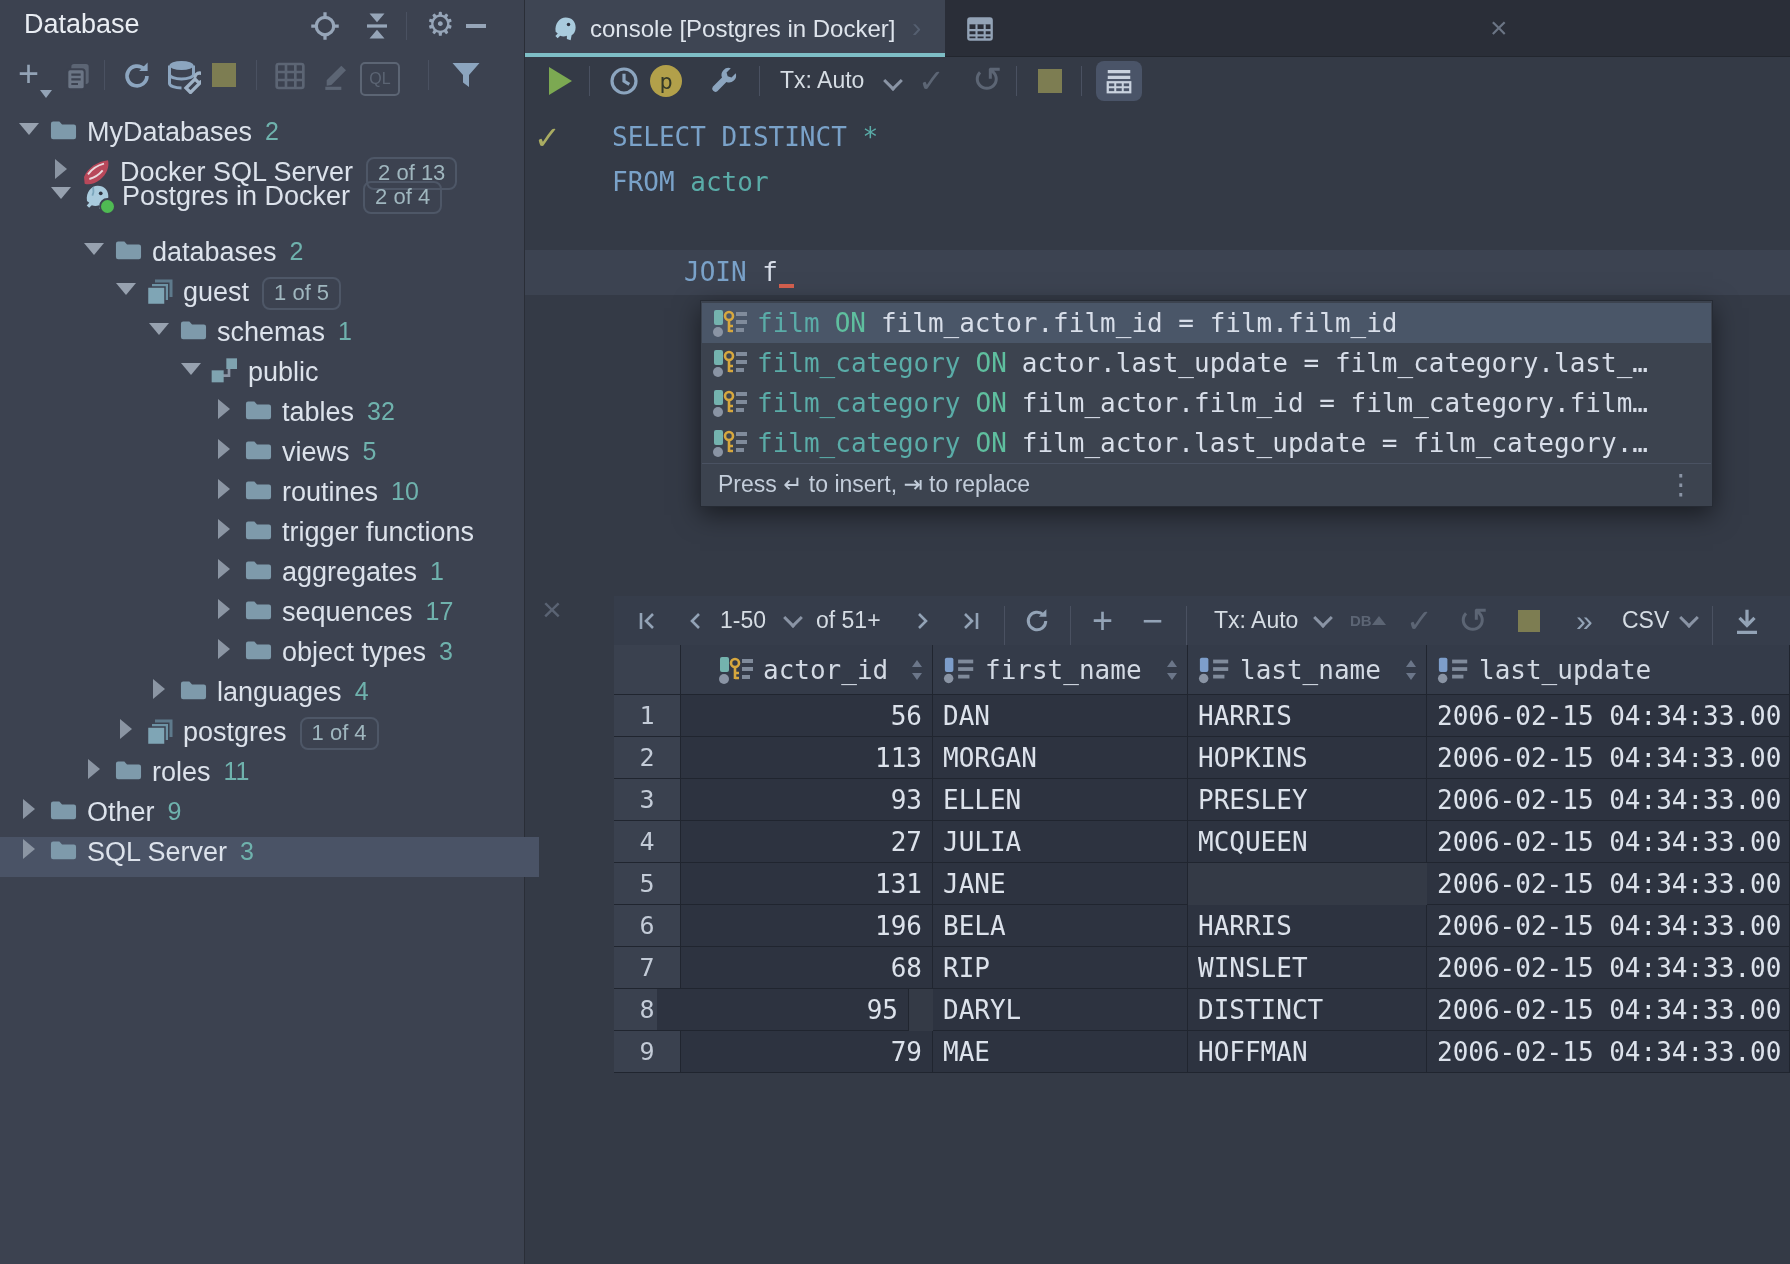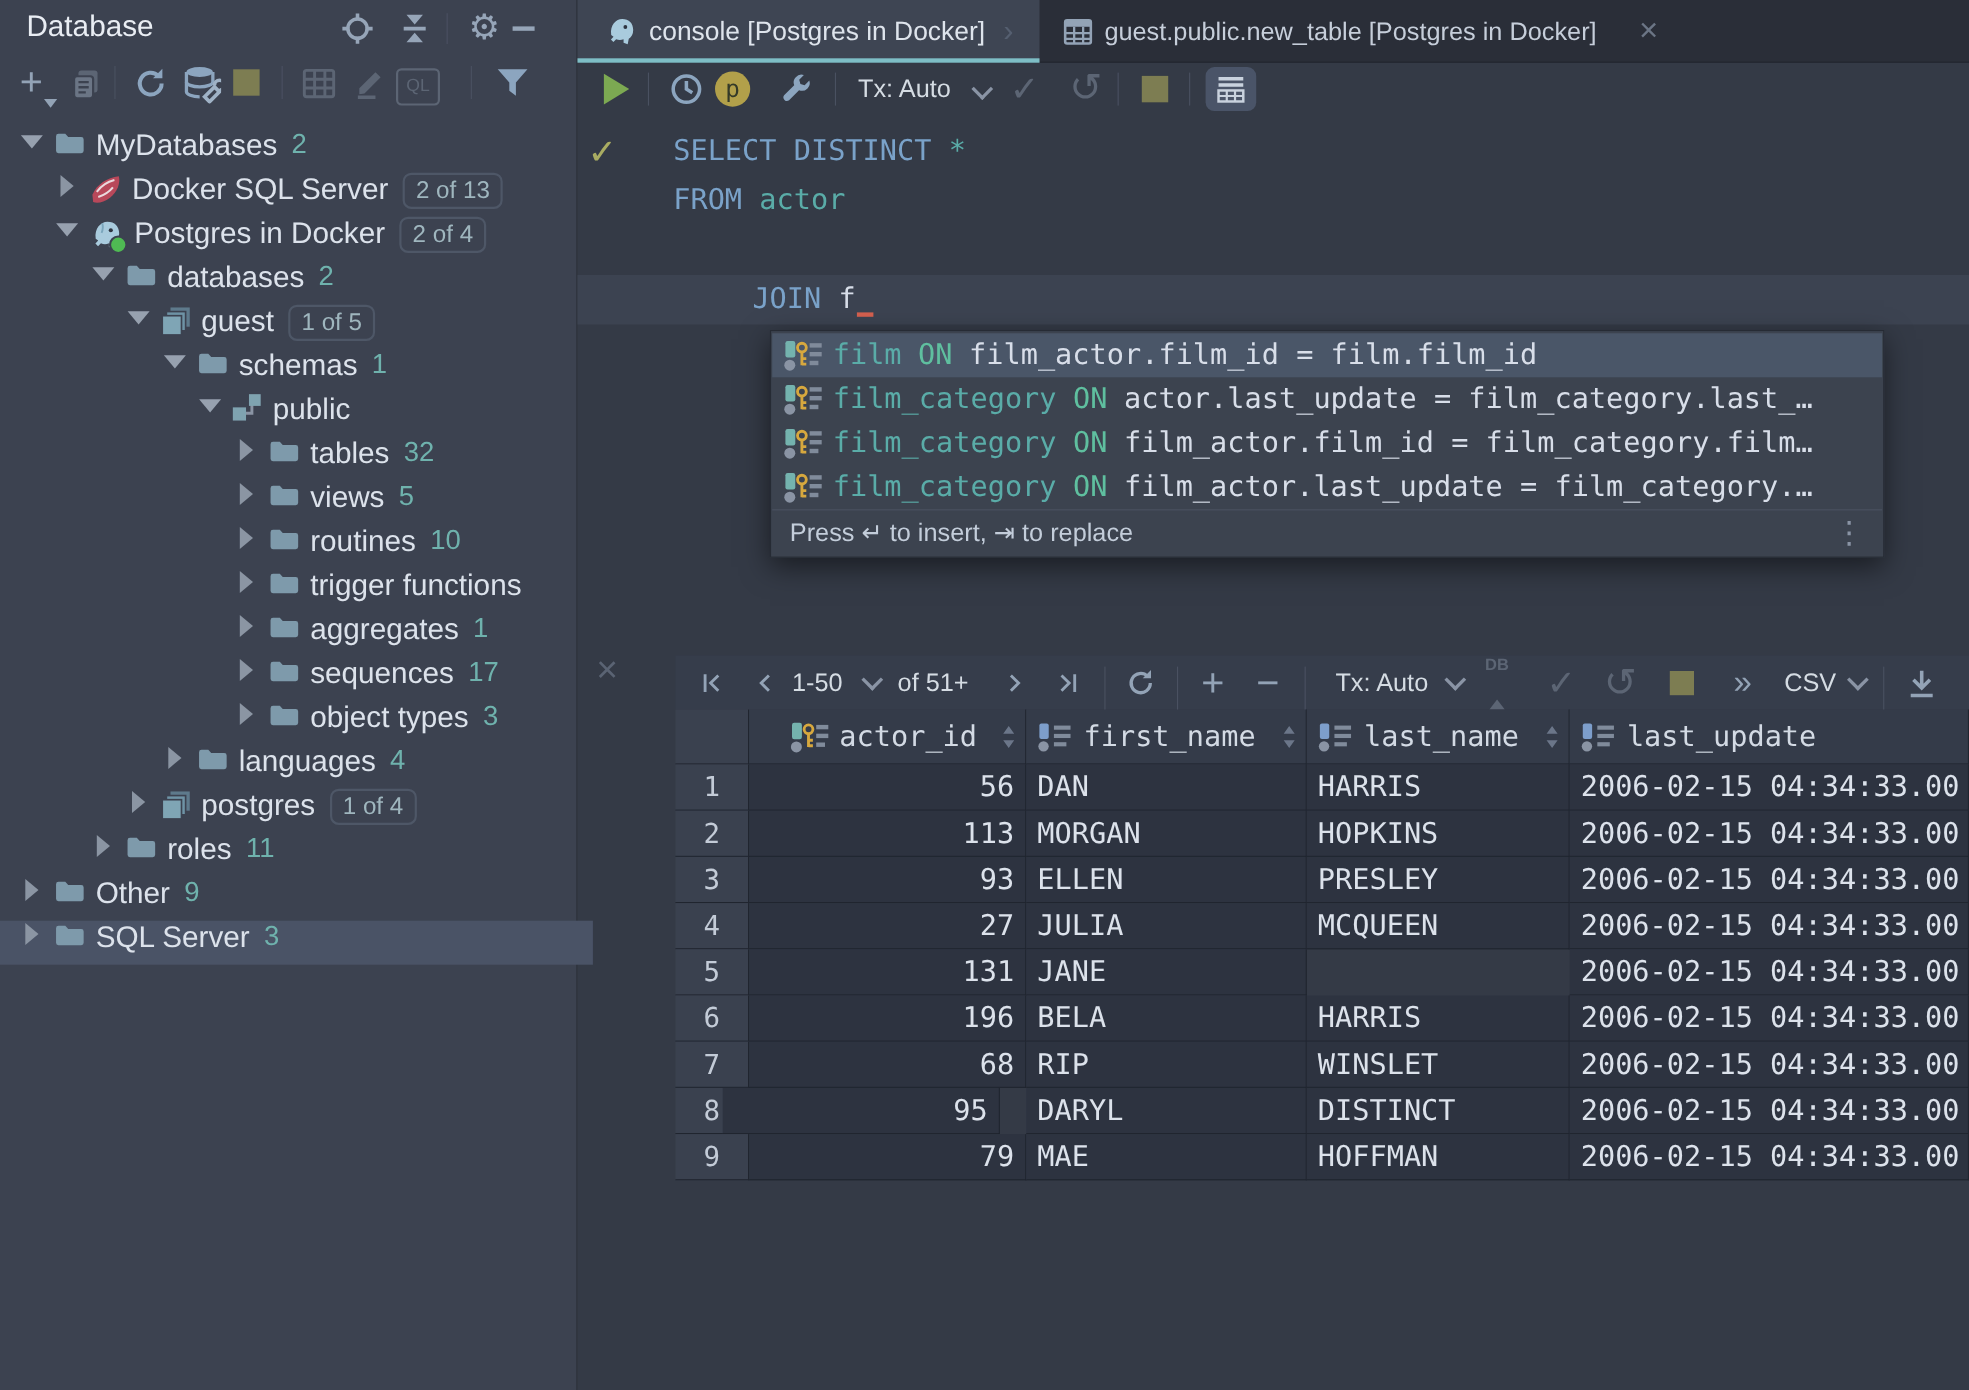--- a/index.html
+++ b/index.html
@@ -137,21 +137,21 @@
   </div>
   <div class="trow lv2" style="top:157px">
     <span class="arr col"></span>
     <svg class="ticon" width="32" height="32" viewBox="0 0 24 24">
       <path d="M3 15C6 8 13 3.5 21 2.5c1.2 4.5-.8 10.5-6 14.5-4.2 3.2-8.5 4.2-11.5 3z" fill="#b8485a"></path>
       <path d="M6 13c3-4 8-7 12-8 M7 16.5c3.5-1 7.5-3.5 10-6.5" stroke="#ead9dd" stroke-width="1.4" fill="none"></path>
     </svg>
     <span class="tlabel">Docker SQL Server</span>
     <span class="tbadge">2 of 13</span>
   </div>
-  <div class="trow lv2" style="top:197px">
+  <div class="trow lv2" style="top:181px">
     <span class="arr exp"></span>
     <span class="ticon">
       <svg width="34" height="32" viewBox="0 0 24 24">
         <path d="M4.5 15C3.5 8 8 3.5 12.5 3.5c5 0 8 3.2 8 8 0 3-1.2 5.2-3.2 6.2l-.8 4-3-1v-2.6c-1.8.8-3.6.8-5.4 0l-2 2-1.8-1.8 1.9-2z" fill="#a9cbdd"></path>
         <circle cx="14.8" cy="9.2" r="1.4" fill="#2e3440"></circle>
         <path d="M9 4.5C9.5 6.5 9.5 9 8.5 11" stroke="#7ba6bc" stroke-width="1.3" fill="none"></path>
       </svg>
       <span class="gdot"></span>
     </span>
     <span class="tlabel">Postgres in Docker</span>
@@ -297,21 +297,20 @@
     <path d="M4.5 15C3.5 8 8 3.5 12.5 3.5c5 0 8 3.2 8 8 0 3-1.2 5.2-3.2 6.2l-.8 4-3-1v-2.6c-1.8.8-3.6.8-5.4 0l-2 2-1.8-1.8 1.9-2z" fill="#a9cbdd"></path>
     <circle cx="14.8" cy="9.2" r="1.4" fill="#2e3440"></circle>
   </svg>
   <div class="abs tablabel" style="left:590px;top:0">console [Postgres in Docker]</div>
   <div class="abs glyph" style="left:912px;top:14px;font-size:28px;color:#555f70">›</div>
   <svg class="abs" style="left:966px;top:16px" width="28" height="26" viewBox="0 0 24 22">
     <rect x="2" y="2" width="20" height="18" rx="1.5" fill="none" stroke="#93a3b6" stroke-width="2"></rect>
     <rect x="2" y="2" width="20" height="5" fill="#93a3b6"></rect>
     <path d="M2 12h20 M2 16.5h20 M9 7v13 M16 7v13" stroke="#93a3b6" stroke-width="1.8"></path>
   </svg>
-  <div class="abs tab2label" style="left:1004px;top:0">guest.public.new_table [Postgres in Docker]</div>
   <div class="abs glyph" style="left:1490px;top:13px;font-size:30px;color:#6b7585">×</div>
 
   <div class="abs play" style="left:549px;top:67px"></div>
   <div class="abs toolsep" style="left:589px;top:66px"></div>
   <svg class="abs" style="left:608px;top:65px" width="32" height="32" viewBox="0 0 24 24">
     <circle cx="12" cy="12" r="9" fill="none" stroke="#8ca5bf" stroke-width="2.4"></circle>
     <path d="M12 6.5V12l4 2.5" fill="none" stroke="#8ca5bf" stroke-width="2.4"></path>
   </svg>
   <div class="abs pcircle mono" style="left:650px;top:65px">p</div>
   <svg class="abs" style="left:706px;top:64px" width="34" height="34" viewBox="0 0 24 24">
@@ -431,21 +430,21 @@
         </svg>
     </div>
     <div class="rtb toolsep" style="left:456px;top:10px"></div>
     <div class="rtb glyph icongray" style="left:478px;font-size:36px">+</div>
     <div class="rtb glyph icongray" style="left:528px;font-size:36px">−</div>
     <div class="rtb toolsep" style="left:572px;top:10px"></div>
     <div class="rtb ttext" style="left:600px">Tx: Auto</div>
     <div class="rtb" style="left:702px">
         <span class="chev" style="margin-top:-6px"></span>
       </div>
-    <div class="rtb" style="left:736px;flex-direction:column;justify-content:space-between">
+    <div class="rtb" style="left:736px;flex-direction:row;justify-content:flex-end">
       <span class="dim" style="font-size:15px;font-weight:bold">DB</span>
       <span style="width:0;height:0;border-left:7px solid transparent;border-right:7px solid transparent;border-bottom:9px solid #5c6574"></span>
     </div>
     <div class="rtb glyph dim" style="left:792px;font-size:32px">✓</div>
     <div class="rtb glyph dim" style="left:844px;font-size:36px">↺</div>
     <div class="rtb" style="left:904px">
         <span class="stopsq" style="width:22px;height:22px"></span>
       </div>
     <div class="rtb glyph icongray" style="left:962px;font-size:30px">»</div>
     <div class="rtb ttext" style="left:1008px">CSV</div>

